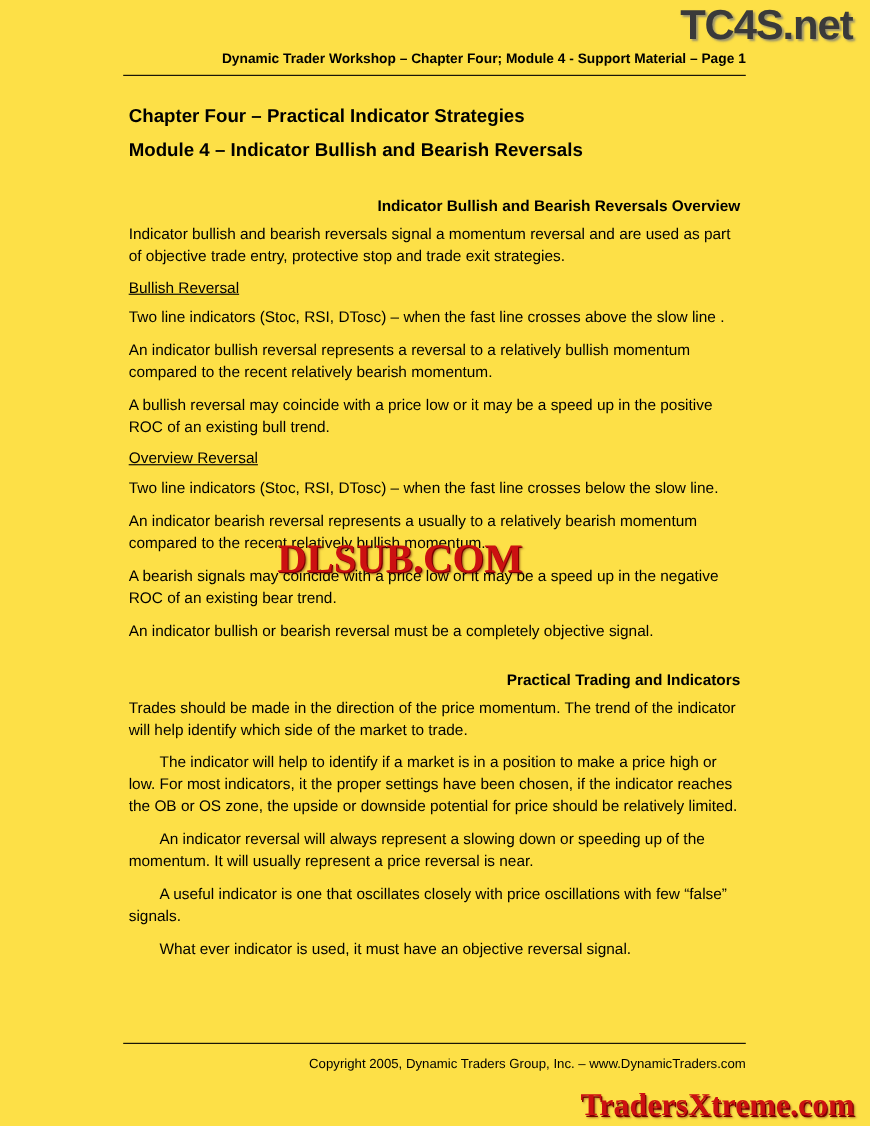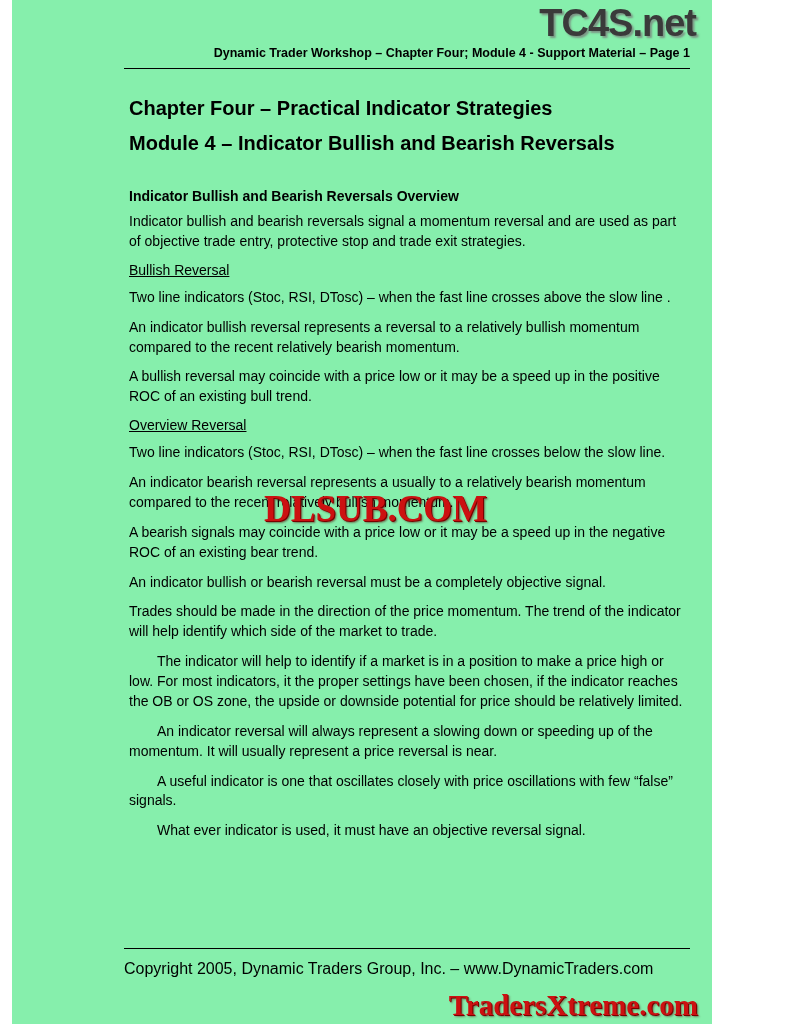--- a/index.html
+++ b/index.html
@@ -11,24 +11,24 @@
     width: 791px;
     height: 1024px;
     position: relative;
     font-family: "Liberation Sans", sans-serif;
     color: #000000;
     overflow: hidden;
   }
 
   .page {
     position: absolute;
-    left: 12px; top: 0;
-    width: 700px;
+    left: 0; top: 0;
+    width: 791px;
     height: 1024px;
-    background: #86efac;
+    background: #fde047;
   }
 
   
   .wm-top {
     position: absolute;
     right: 16px;
     top: 2px;
     font-family: "Liberation Sans", sans-serif;
     font-weight: bold;
     font-size: 38px;
@@ -60,31 +60,32 @@
 
   
   .content {
     position: absolute;
     left: 117px;
     top: 86px;
     width: 556px;
   }
 
   .h-title {
-    font-size: 20px;
+    font-size: 17px;
     font-weight: bold;
     margin: 0 0 6px 0;
     line-height: 1.45;
   }
   .h-title.first { margin-top: 8px; }
 
   .sect-head {
     font-size: 14px;
     font-weight: bold;
     margin: 30px 0 8px 0;
+    text-align: right;
   }
 
   p.para {
     font-size: 14px;
     line-height: 1.42;
     margin: 0 0 10px 0;
     text-align: left;
   }
   p.para.indent { text-indent: 28px; }
   p.italic { }
@@ -116,22 +117,22 @@
     left: 112px;
     top: 948px;
     width: 566px;
     border-bottom: 1px solid #000;
   }
   .footer-text {
     position: absolute;
     left: 112px;
     top: 960px;
     width: 566px;
-    text-align: left;
-    font-size: 16px;
+    text-align: right;
+    font-size: 12px;
     color: #000;
     white-space: nowrap;
   }
 
   .wm-bottom {
     position: absolute;
     right: 14px;
     bottom: 2px;
     font-family: "Liberation Serif", serif;
     font-weight: bold;
@@ -168,20 +169,21 @@
     <p class="para">A bullish reversal may coincide with a price low or it may be a speed up in the positive ROC of an existing bull trend.</p>
 
     <div class="sub-underline">Overview Reversal</div>
 
     <p class="para">Two line indicators (Stoc, RSI, DTosc) – when the fast line crosses below the slow line.</p>
     <p class="para">An indicator bearish reversal represents a usually to a relatively bearish momentum compared to the recent relatively bullish momentum.</p>
     <p class="para">A bearish signals may coincide with a price low or it may be a speed up in the negative ROC of an existing bear trend.</p>
 
     <p class="para italic">An indicator bullish or bearish reversal must be a completely objective signal.</p>
 
+    <div class="sect-head gap-lg">Practical Trading and Indicators</div>
 
     <p class="para">Trades should be made in the direction of the price momentum. The trend of the indicator will help identify which side of the market to trade.</p>
     <p class="para indent">The indicator will help to identify if a market is in a position to make a price high or low. For most indicators, it the proper settings have been chosen, if the indicator reaches the OB or OS zone, the upside or downside potential for price should be relatively limited.</p>
     <p class="para indent">An indicator reversal will always represent a slowing down or speeding up of the momentum. It will usually represent a price reversal is near.</p>
     <p class="para indent">A useful indicator is one that oscillates closely with price oscillations with few “false” signals.</p>
     <p class="para indent">What ever indicator is used, it must have an objective reversal signal.</p>
 
   </div>
 
   <div class="wm-mid">DLSUB.COM</div>

